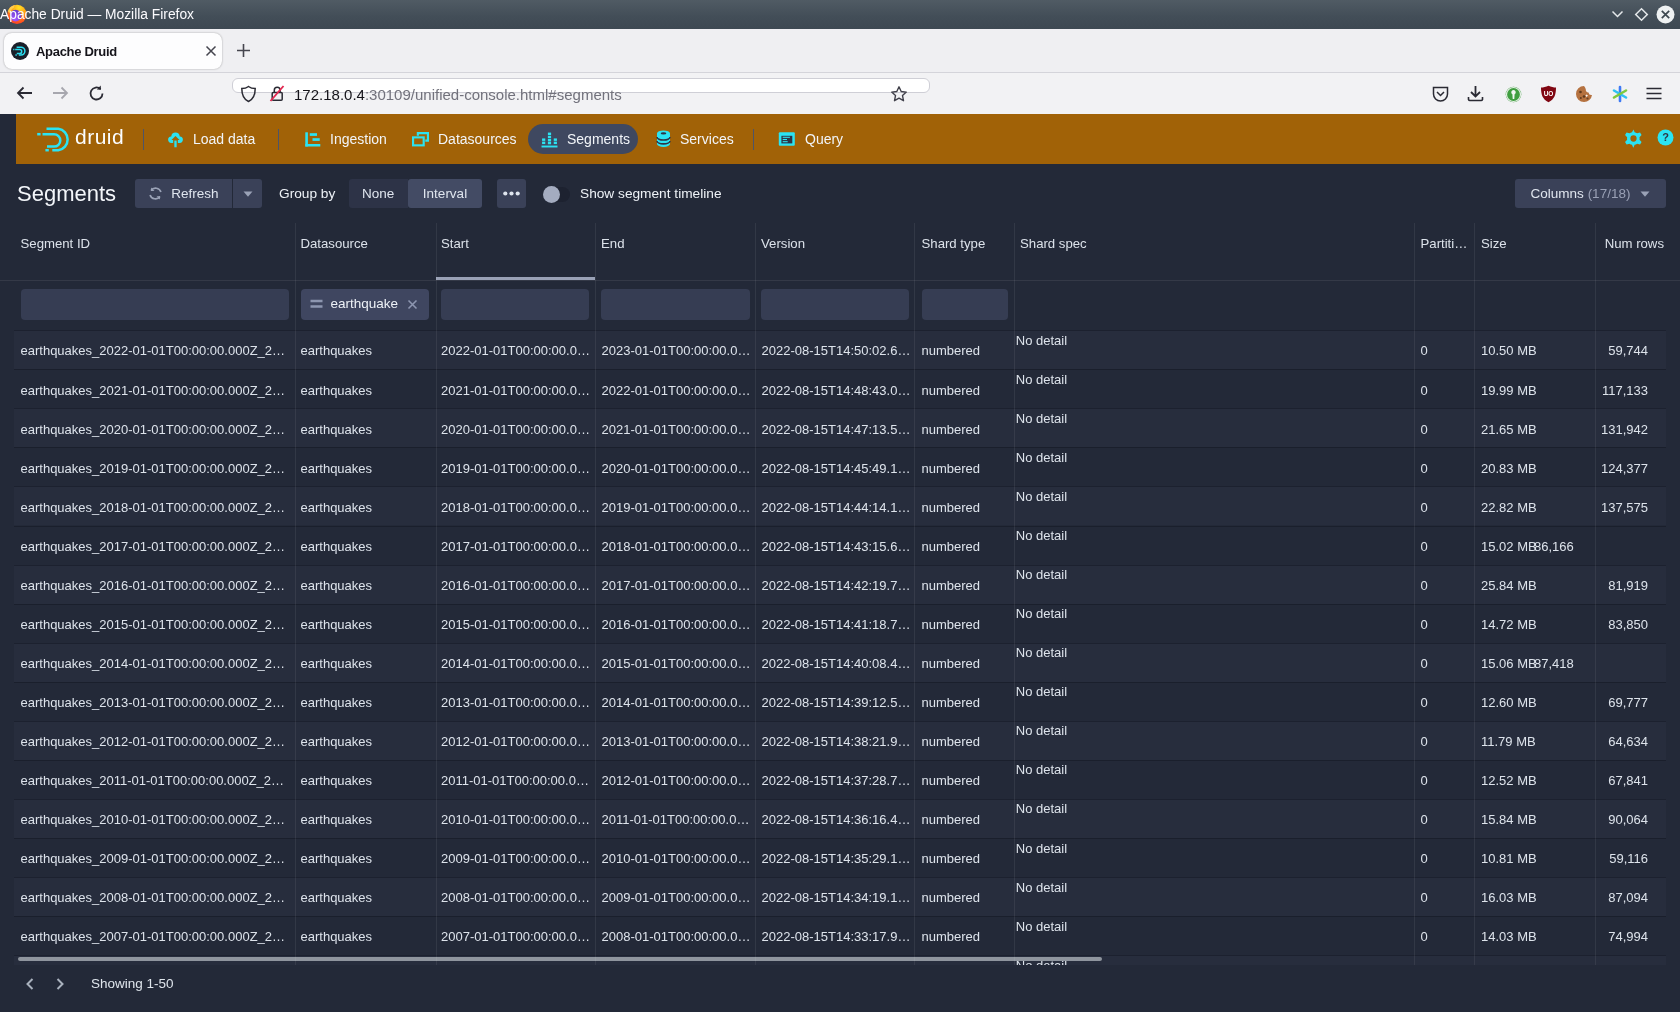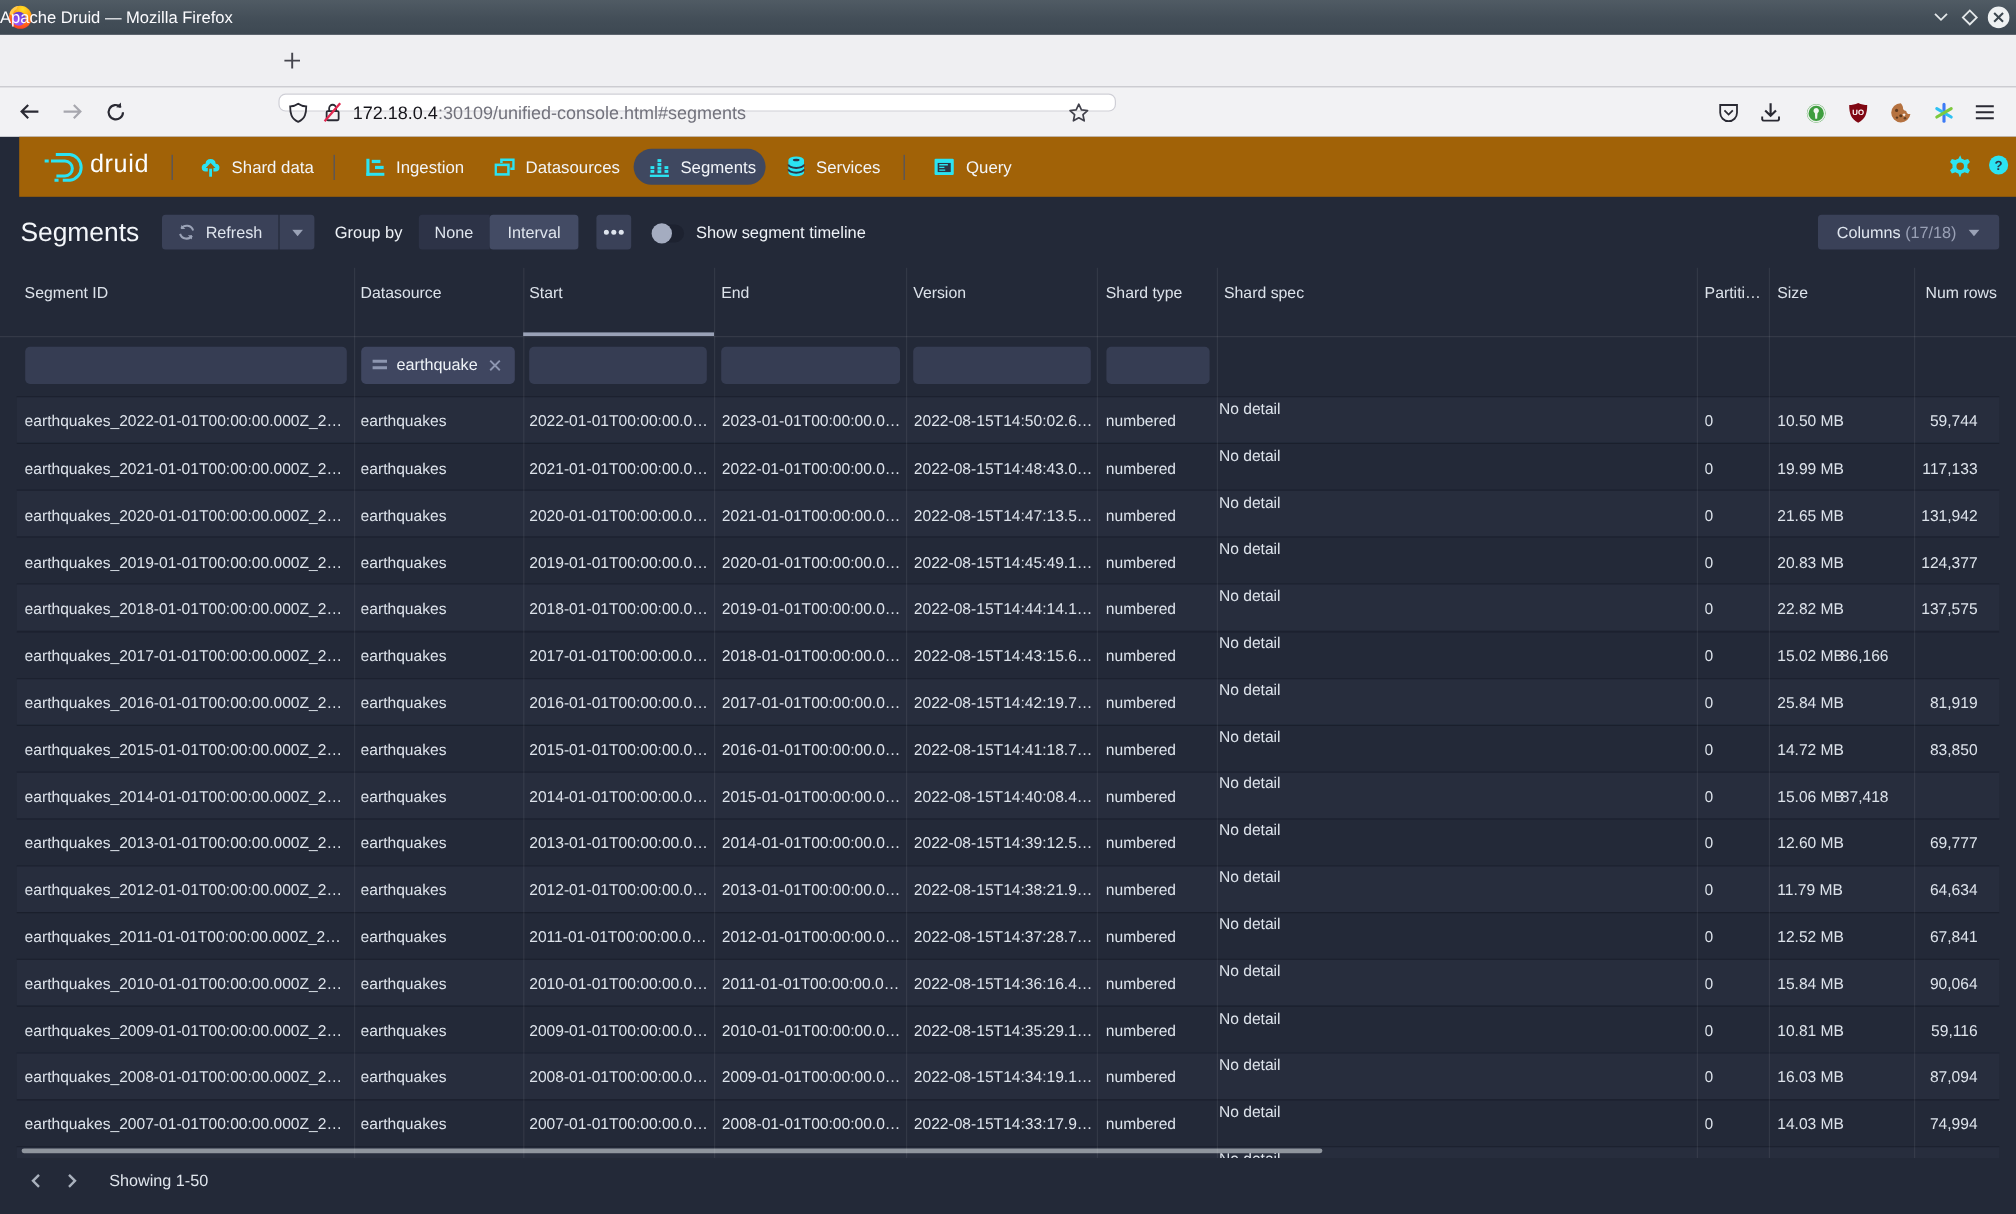--- a/index.html
+++ b/index.html
@@ -67,20 +67,35 @@
   <svg class="abs" style="left:1634px;top:7px" width="15" height="15" viewBox="0 0 15 15">
     <rect x="3.4" y="3.4" width="8.2" height="8.2" fill="none" stroke="#e4e8ea" stroke-width="1.5" transform="rotate(45 7.5 7.5)"></rect>
   </svg>
   <svg class="abs" style="left:1656px;top:5px" width="19" height="19" viewBox="0 0 19 19">
     <circle cx="9.5" cy="9.5" r="9" fill="#eef1f2"></circle>
     <path d="M5.8 5.8 L13.2 13.2 M13.2 5.8 L5.8 13.2" stroke="#3c474f" stroke-width="1.7"></path>
   </svg>
 </div>
 
 <div id="tabstrip" class="abs">
+  <div id="tab" class="abs">
+    <svg class="abs" style="left:7px;top:9px" width="18" height="18" viewBox="0 0 18 18">
+      <circle cx="9" cy="9" r="9" fill="#1b1f29"></circle>
+      <g fill="none" stroke="#2adef0" stroke-width="1.5">
+        <path d="M5.6 5.2 H10 A3.9 3.9 0 0 1 10 13 H7.8"></path>
+        <path d="M4.2 7.4 H8.6 A2.1 2.1 0 0 1 8.6 11.6 H5.8"></path>
+        <path d="M2.2 7.4 h1.2"></path>
+        <path d="M4.4 13 h1.4"></path>
+      </g>
+    </svg>
+    <div class="abs" style="left:32px;top:11px;font-size:13px;font-weight:700;letter-spacing:-0.3px;color:#15141a">Apache Druid</div>
+    <svg class="abs" style="left:200px;top:11px" width="14" height="14" viewBox="0 0 14 14">
+      <path d="M2.5 2.5 L11.5 11.5 M11.5 2.5 L2.5 11.5" stroke="#45454e" stroke-width="1.5"></path>
+    </svg>
+  </div>
   <svg class="abs" style="left:236px;top:14px" width="15" height="15" viewBox="0 0 15 15">
     <path d="M7.5 1 V14 M1 7.5 H14" stroke="#45454e" stroke-width="1.6"></path>
   </svg>
 </div>
 
 <div id="urlrow" class="abs">
   <svg class="abs" style="left:16px;top:13px" width="17" height="14" viewBox="0 0 17 14">
     <path d="M16 7 H2 M7.5 1.5 L2 7 L7.5 12.5" fill="none" stroke="#2a2a33" stroke-width="1.8"></path>
   </svg>
   <svg class="abs" style="left:52px;top:13px" width="17" height="14" viewBox="0 0 17 14">
@@ -151,21 +166,21 @@
     </g>
   </svg>
   <div class="abs" style="left:59px;top:126px;top:11px;font-size:21px;color:#fbfdff;letter-spacing:0.5px">druid</div>
   <div class="abs navdiv" style="left:127px"></div>
 
   <div class="abs navitem" style="left:151px">
     <svg width="17" height="17" viewBox="0 0 16 16" style="margin-right:9px">
       <path fill="#2be3f2" d="M8 1.5 a4 4 0 0 1 4 3.6 a3.1 3.1 0 0 1 -0.3 6.2 h-1.5 v-2.8 h1.6 L8 4.6 l-3.8 3.9 h1.6 v2.8 H4.3 a3.1 3.1 0 0 1 -0.3 -6.2 a4 4 0 0 1 4 -3.6 Z"></path>
       <rect x="6.9" y="9" width="2.2" height="6.3" fill="#2be3f2"></rect>
     </svg>
-    <span>Shard data</span>
+    <span>Load data</span>
   </div>
   <div class="abs navdiv" style="left:262px"></div>
   <div class="abs navitem" style="left:288px">
     <svg width="17" height="17" viewBox="0 0 17 17" style="margin-right:9px">
       <g fill="#2be3f2">
         <rect x="1.3" y="1.3" width="2.6" height="14.2"></rect>
         <rect x="1.3" y="13" width="15" height="2.5"></rect>
         <rect x="5.8" y="2.2" width="7.2" height="2.7"></rect>
         <rect x="8.5" y="7.2" width="7.2" height="2.7"></rect>
       </g>

